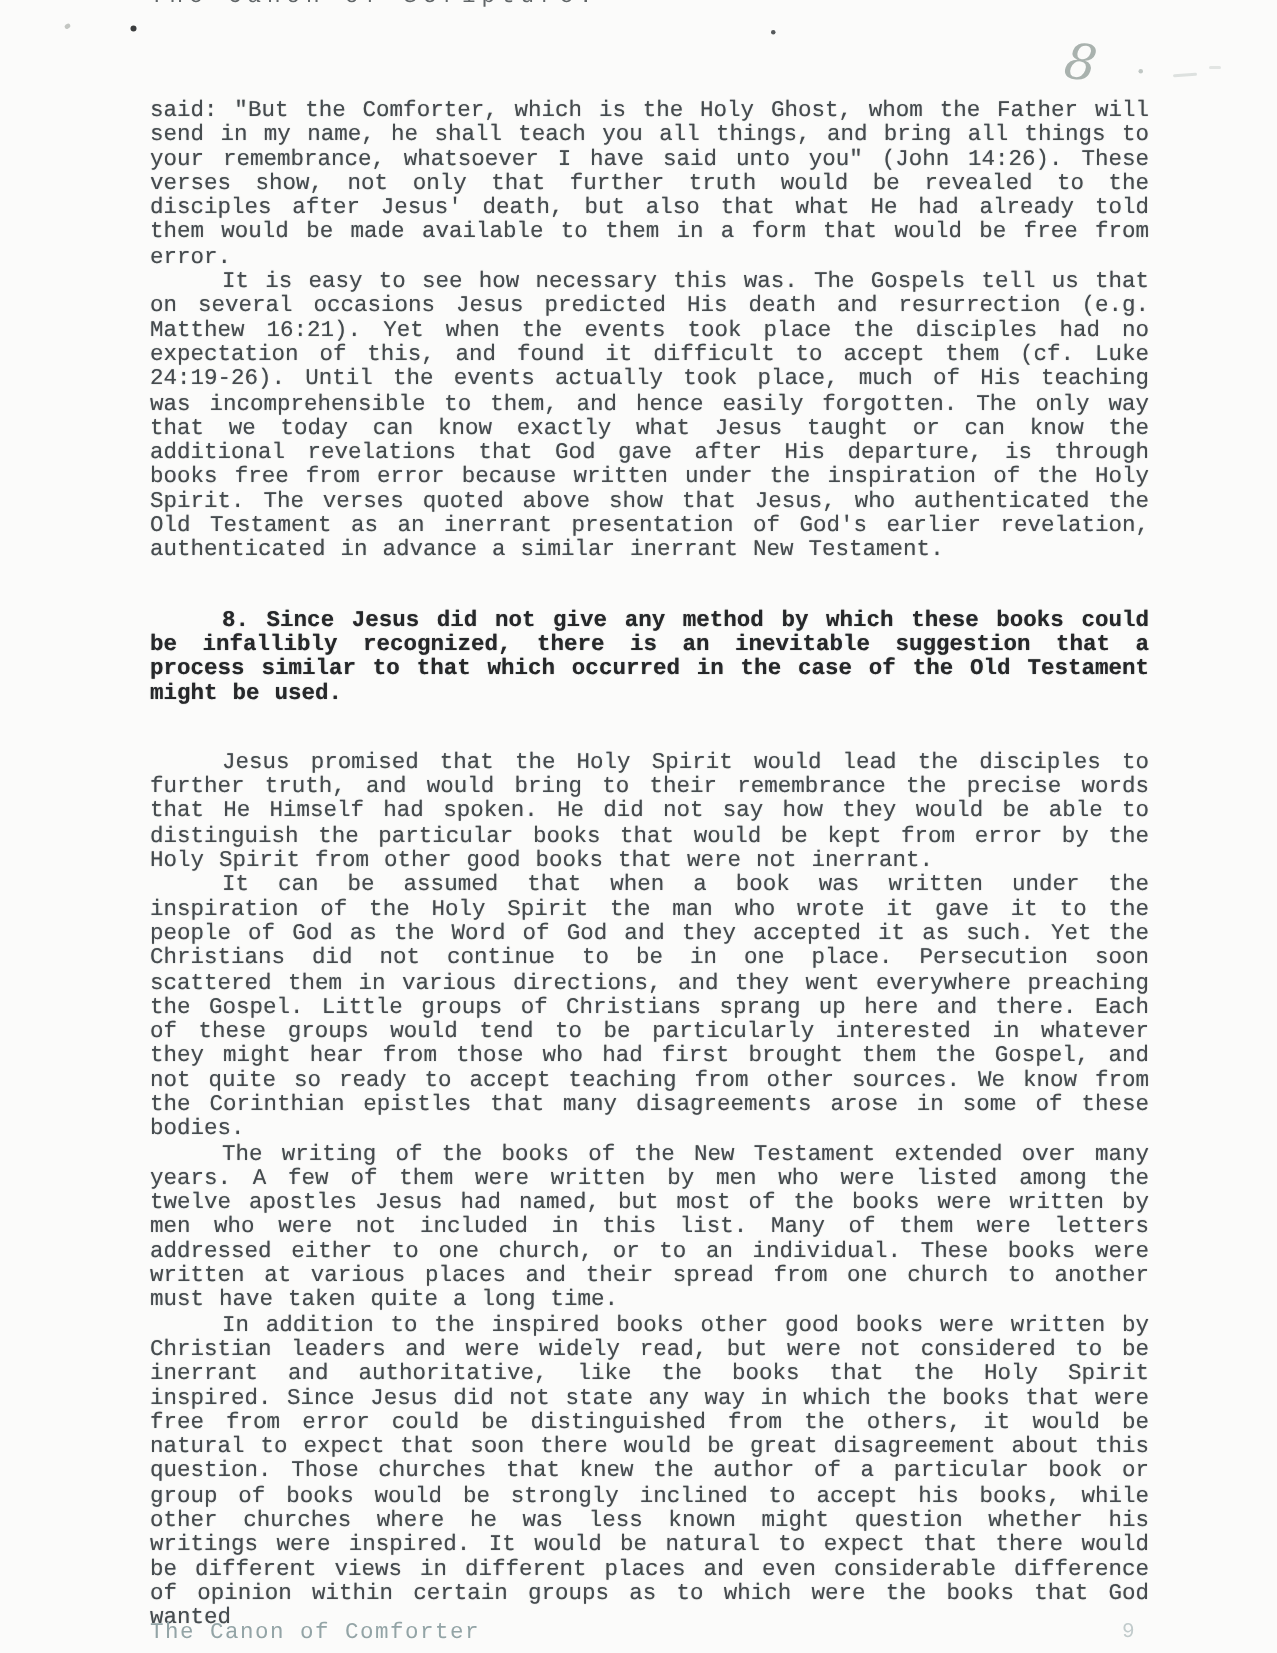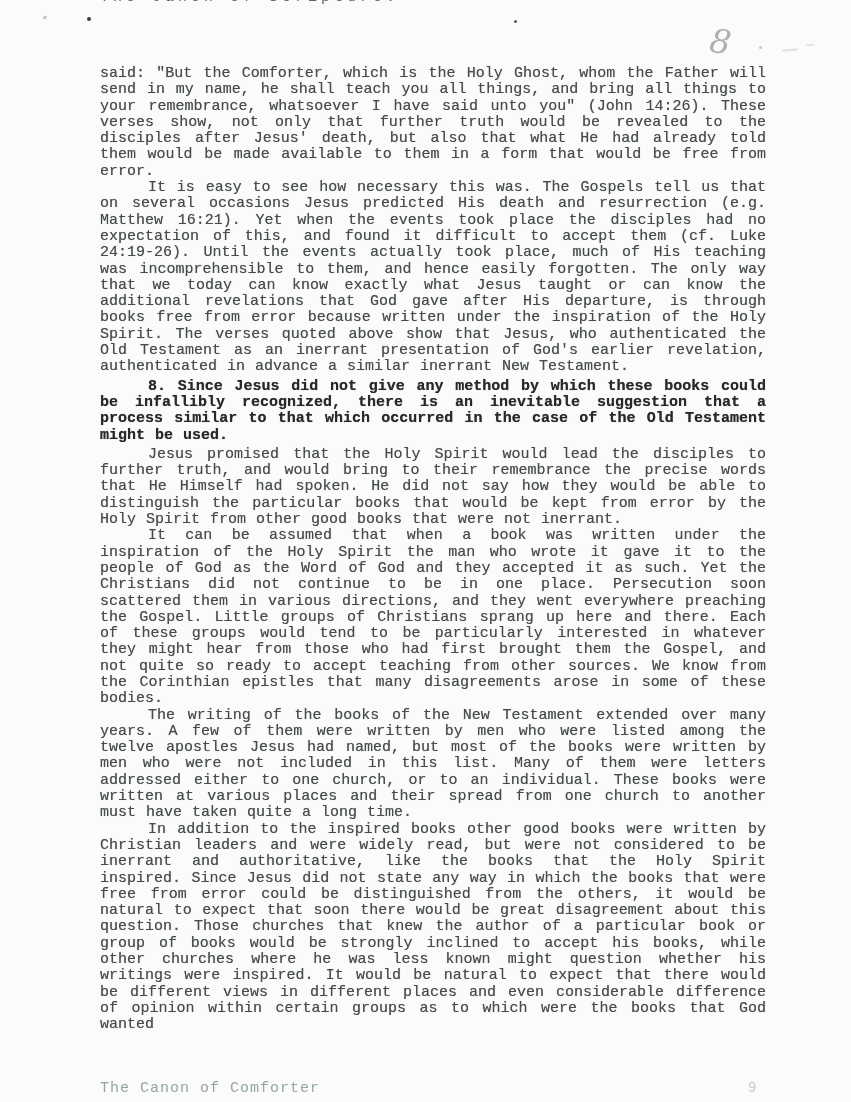--- a/index.html
+++ b/index.html
@@ -28,21 +28,21 @@
     text-align: justify;
     text-shadow: 0 0 0.7px rgba(62,68,72,.55);
     word-spacing: 1px;
   }
   .textblock p { margin: 0; text-indent: 3.2em; }
   .textblock p.first { text-indent: 0; }
   .textblock p.heading {
     font-weight: bold;
     color: var(--ink_bold, #26282a);
     text-shadow: 0 0 0.7px rgba(20,22,24,.6);
-    margin: 3px 0;
+    margin: 30px 0;
   }
   
   .pencil-mark {
     position: absolute; top: 22px; left: 710px;
     font-family: "DejaVu Serif", serif;
     font-style: italic;
     font-size: 33px;
     color: var(--pencil, #a9b2ae);
     transform: rotate(9deg);
   }

